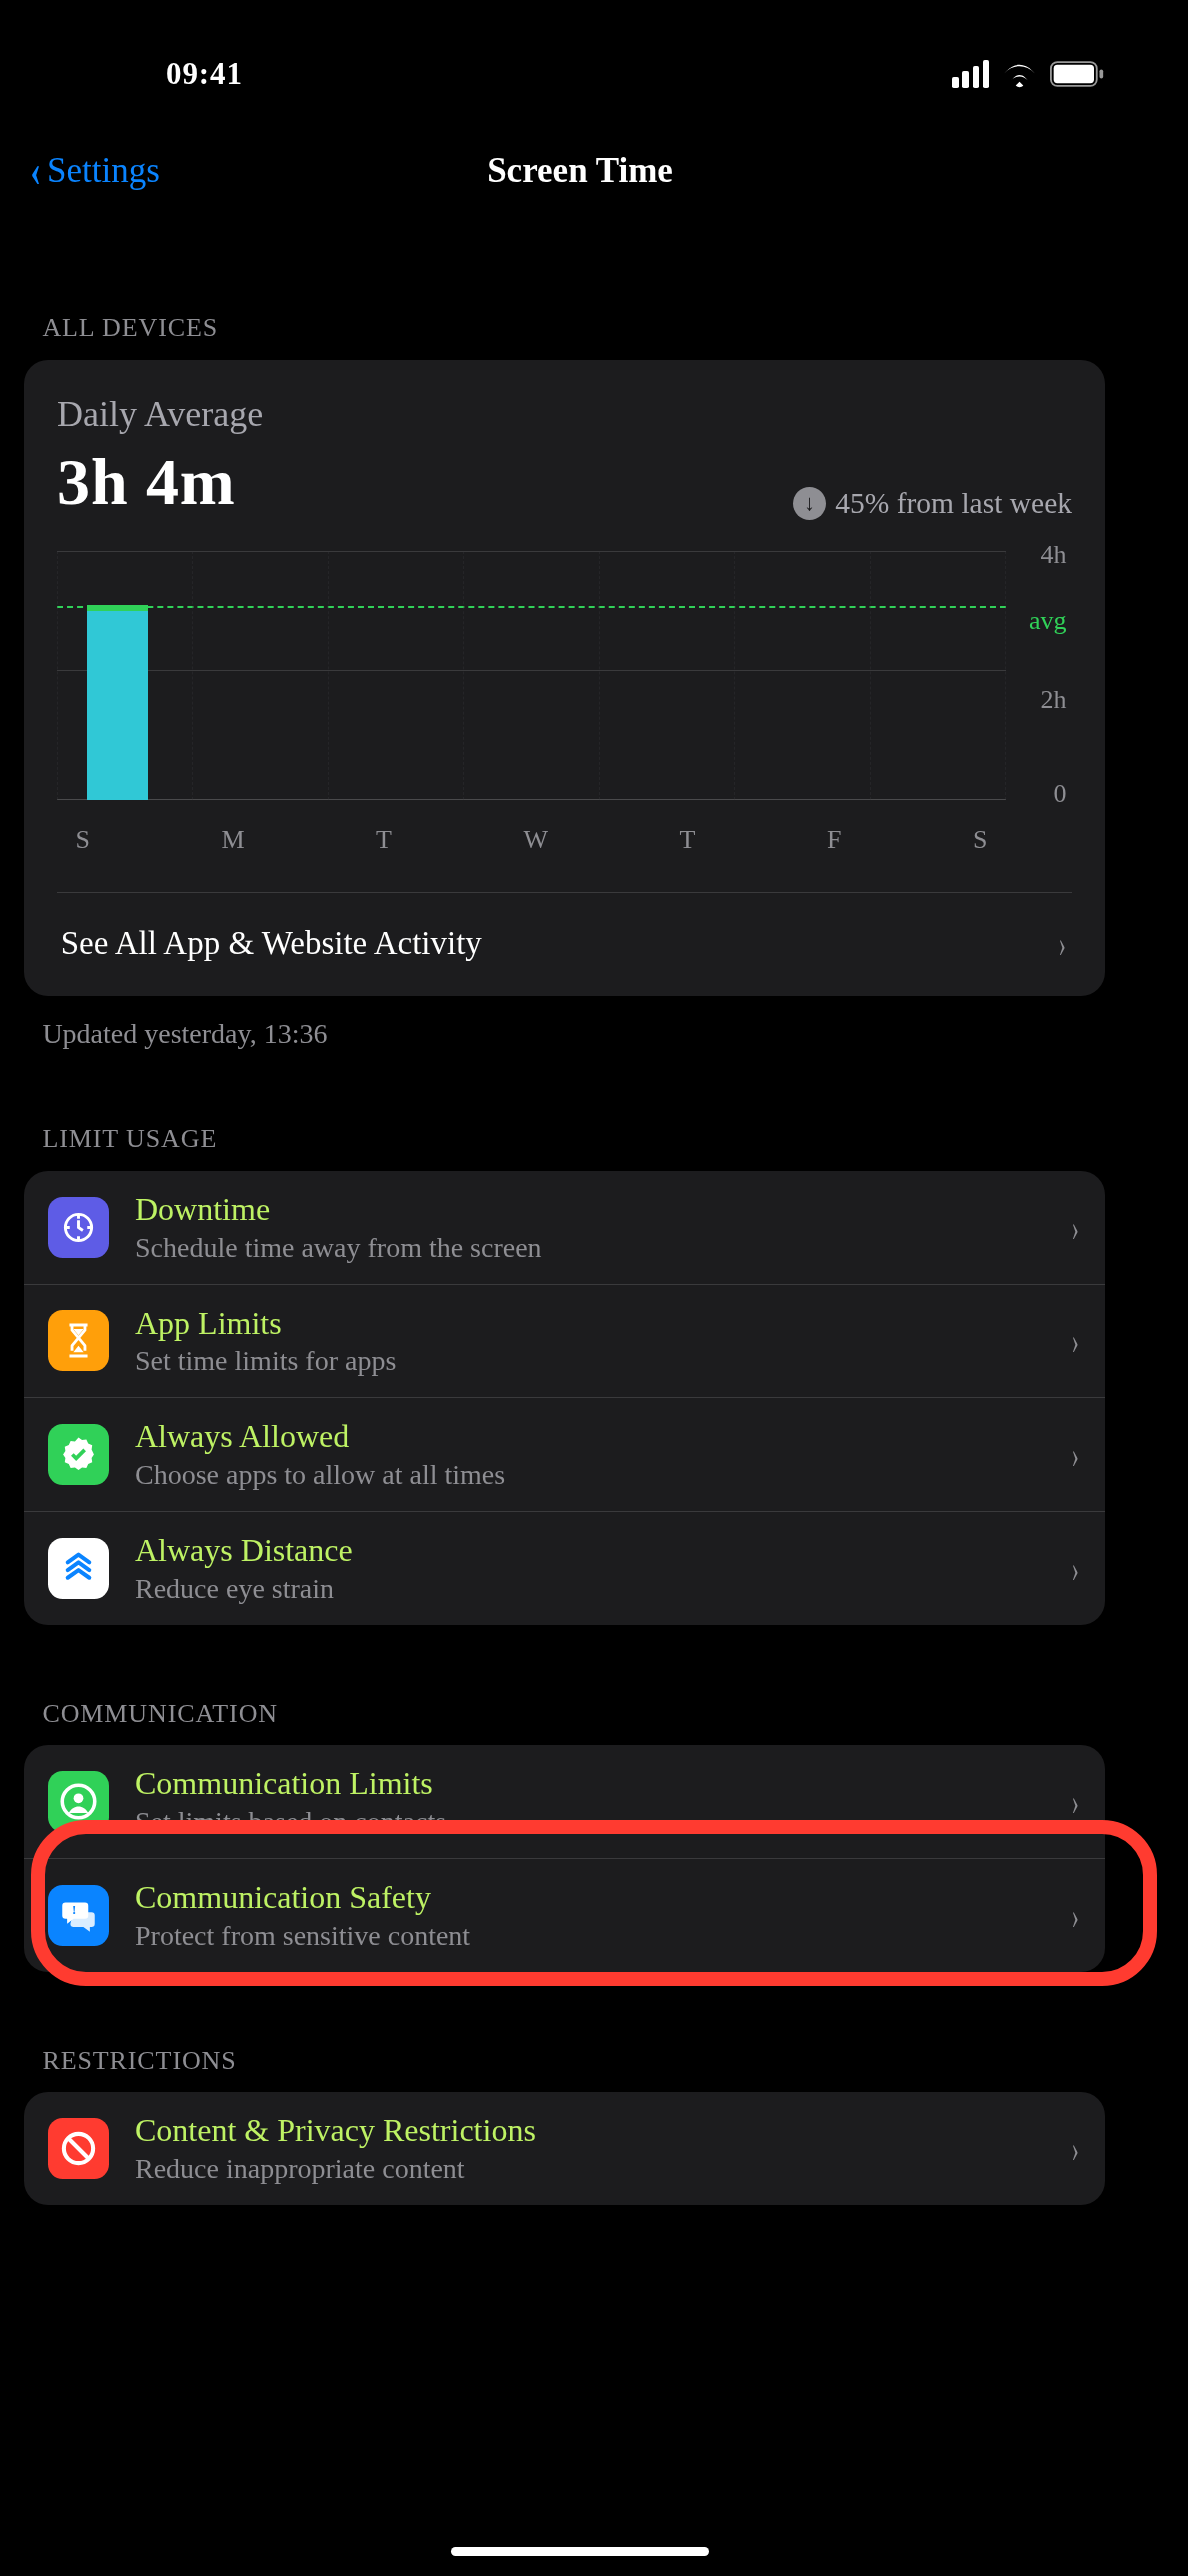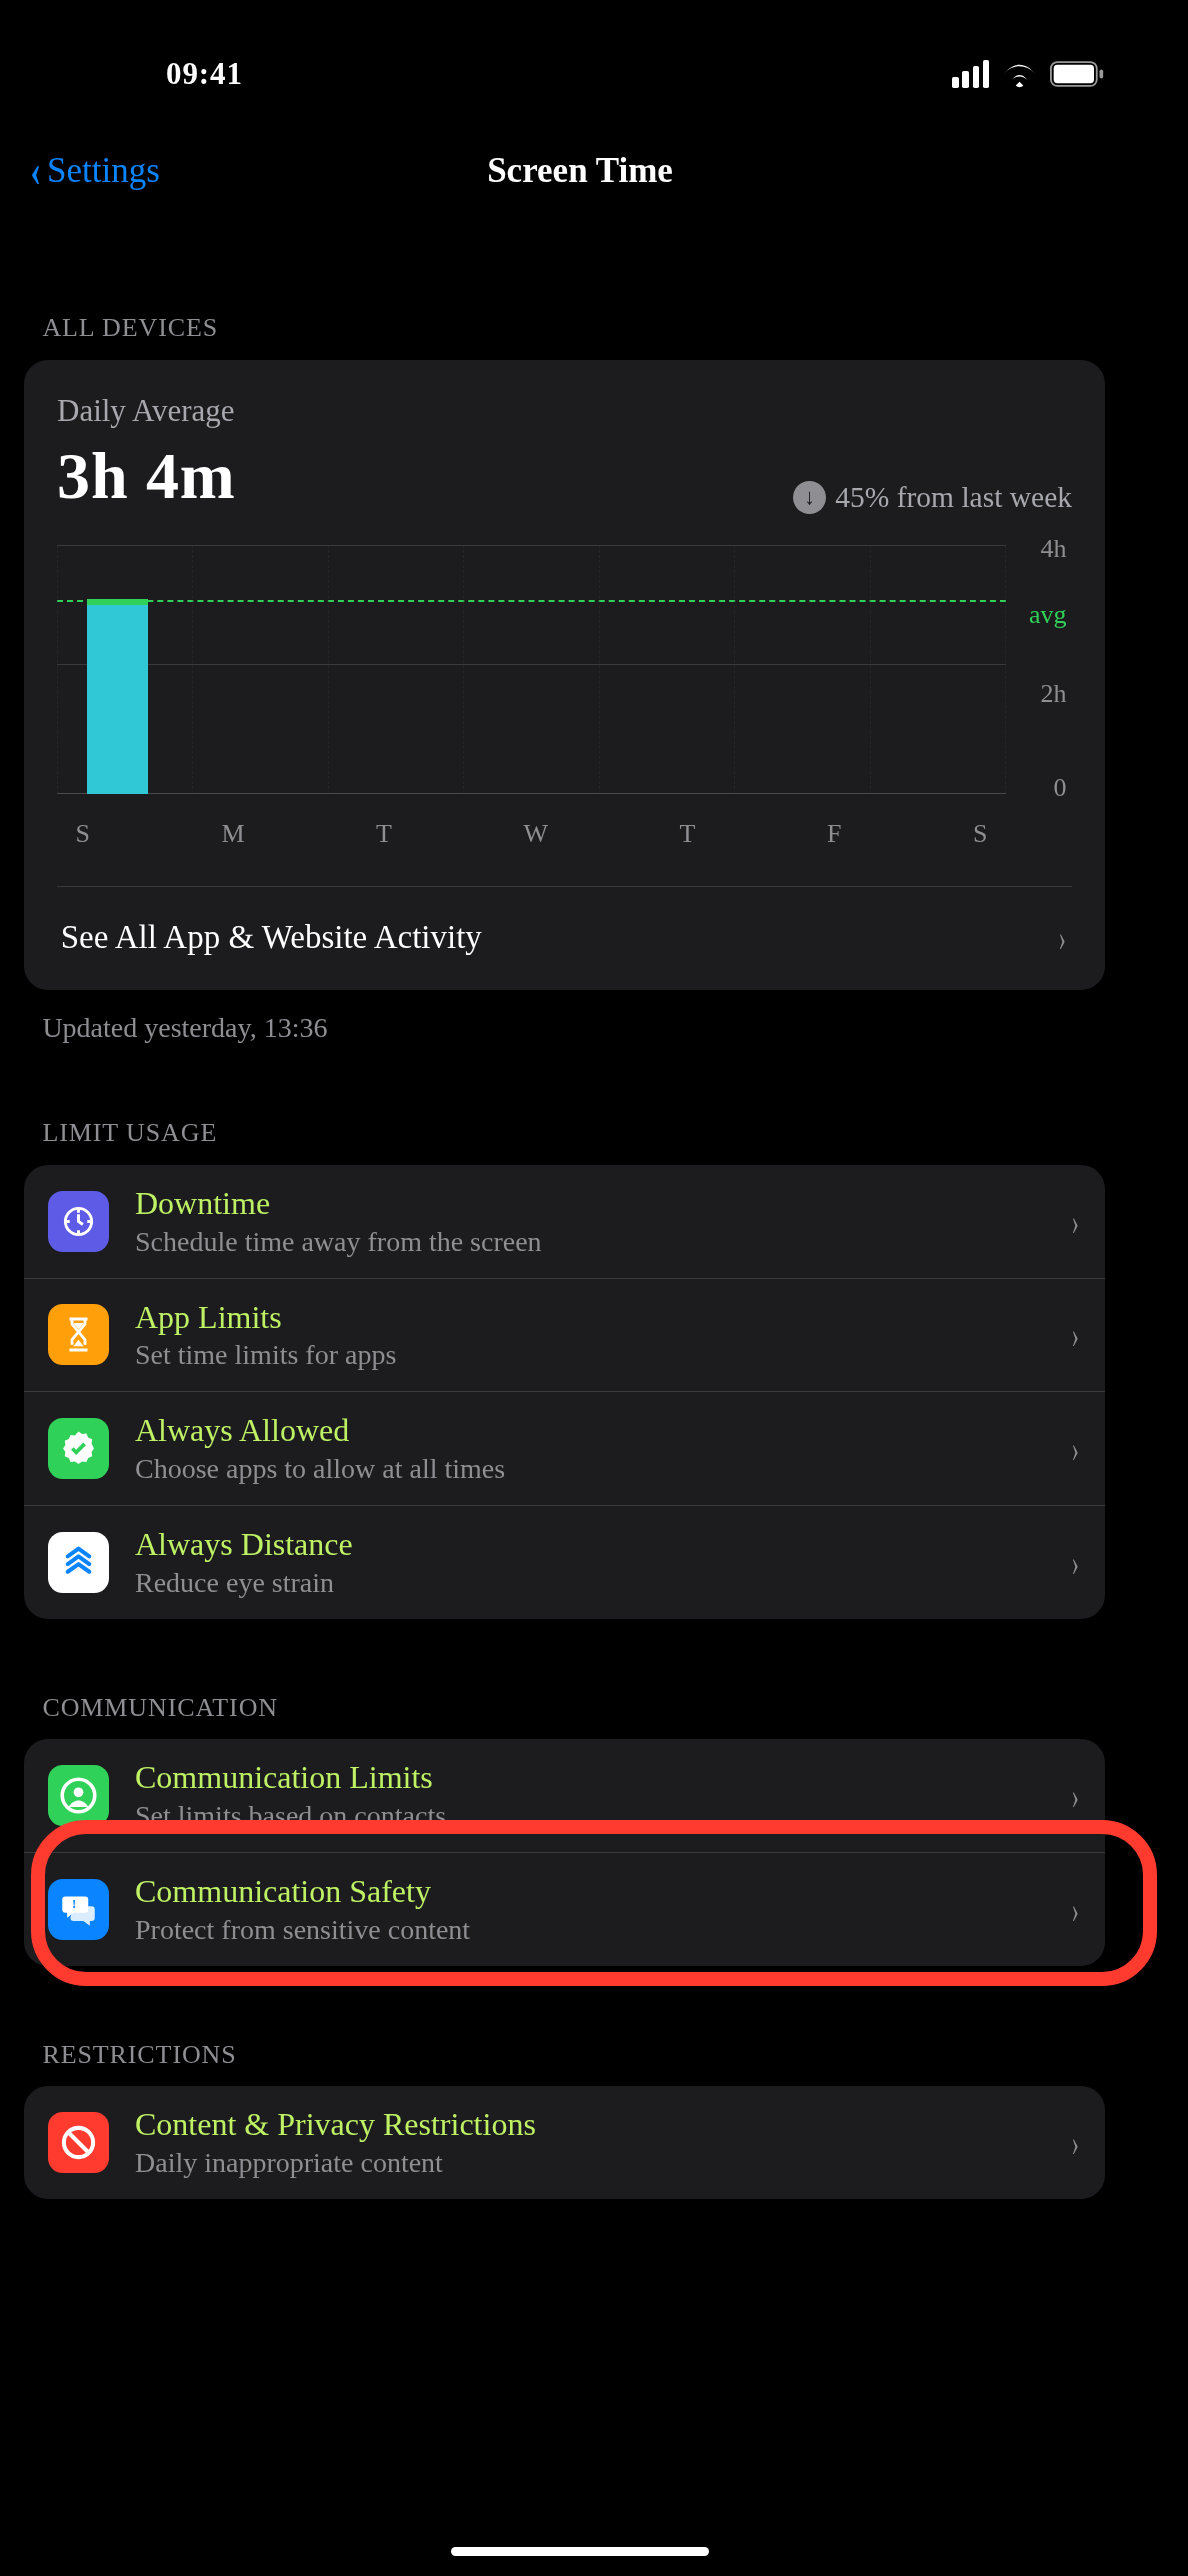--- a/index.html
+++ b/index.html
@@ -24,21 +24,21 @@
   
   .content { padding: 101px 55px 0 24px; }
   .section-header { color: #8e8e93; font-size: 26px; letter-spacing: 0.9px; text-transform: uppercase; margin: 0 18.4px 16.6px 18.4px; }
 
   
   .card { background: #1c1c1e; border-radius: 24px; overflow:hidden; }
 
   
   .da-card { padding: 33px 33px 0 33px; }
   .da-top { display:flex; justify-content: space-between; align-items:flex-end; }
-  .da-label { color:#a7a7ae; font-size:31px; }
+  .da-label { color:#a7a7ae; font-size:36px; }
   .da-value { color:#ffffff; font-size:66px; font-weight:700; margin-top:9.2px; letter-spacing:0.9px; }
   .da-delta { display:flex; align-items:center; gap:9.2px; color:#a7a7ae; font-size:29.5px; }
   .delta-badge { width:33px; height:33px; border-radius:50%; background:#8e8e93; display:flex; align-items:center; justify-content:center; color:#1c1c1e; font-size:22px; font-weight:700; }
 
   
   .chart-wrap { margin-top: 31px; display:flex; }
   .chart { flex:1; position:relative; height: 304px; }
   .chart .chart-area { position:absolute; left:0; right:0; top:0; bottom:55px; }
   .grid-line { position:absolute; left:0; right:0; border-top:0.9px solid #3a3a3c; }
   .grid-line.top { top:0; }
@@ -296,21 +296,21 @@
 
         <div class="row">
           <div class="icon-tile tile-red">
             <svg width="39" height="39" viewBox="0 0 24 24">
                 <circle cx="12" cy="12" r="9" fill="none" stroke="#fff" stroke-width="2.5"></circle>
                 <line x1="6" y1="6" x2="18" y2="18" stroke="#fff" stroke-width="2.5"></line>
               </svg>
           </div>
           <div class="labels">
             <div class="title">Content &amp; Privacy Restrictions</div>
-            <div class="subtitle">Daily inappropriate content</div>
+            <div class="subtitle">Reduce inappropriate content</div>
           </div>
           <span class="chevron">›</span>
         </div>
 
       </div>
     </div>
 
   </div>
 
   <div class="highlight-ring" style="left:31px; top:1820px; width:1126px; height:166px;"></div>

